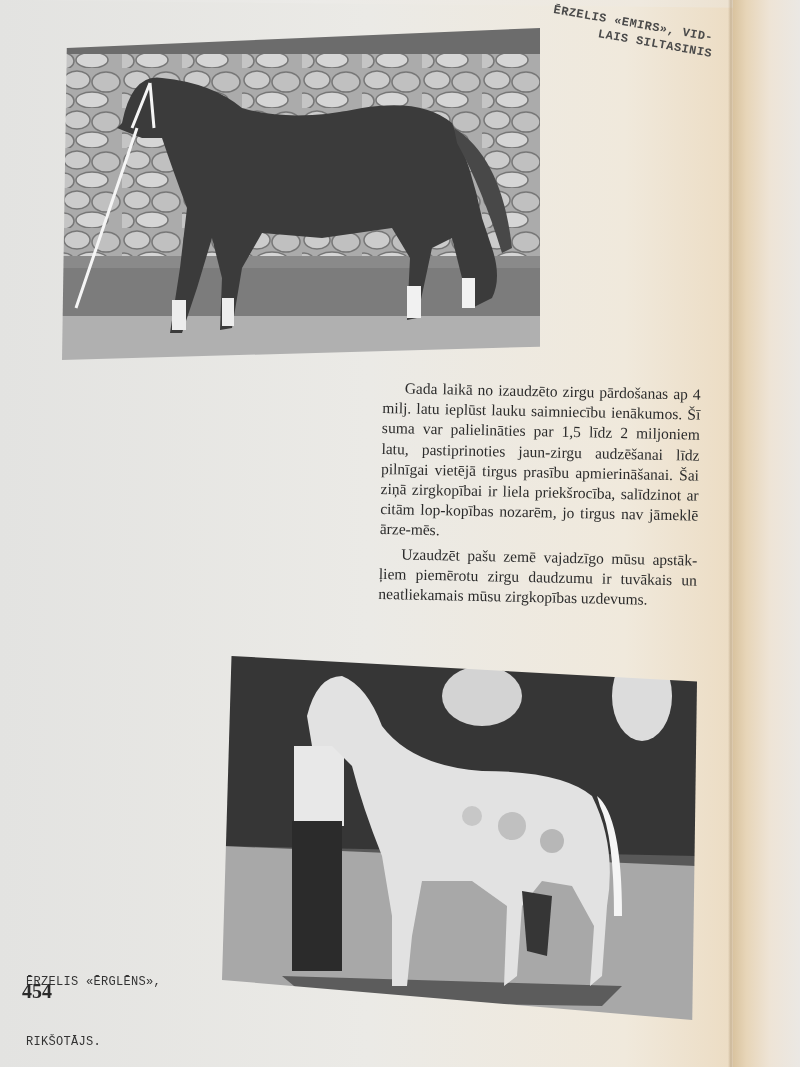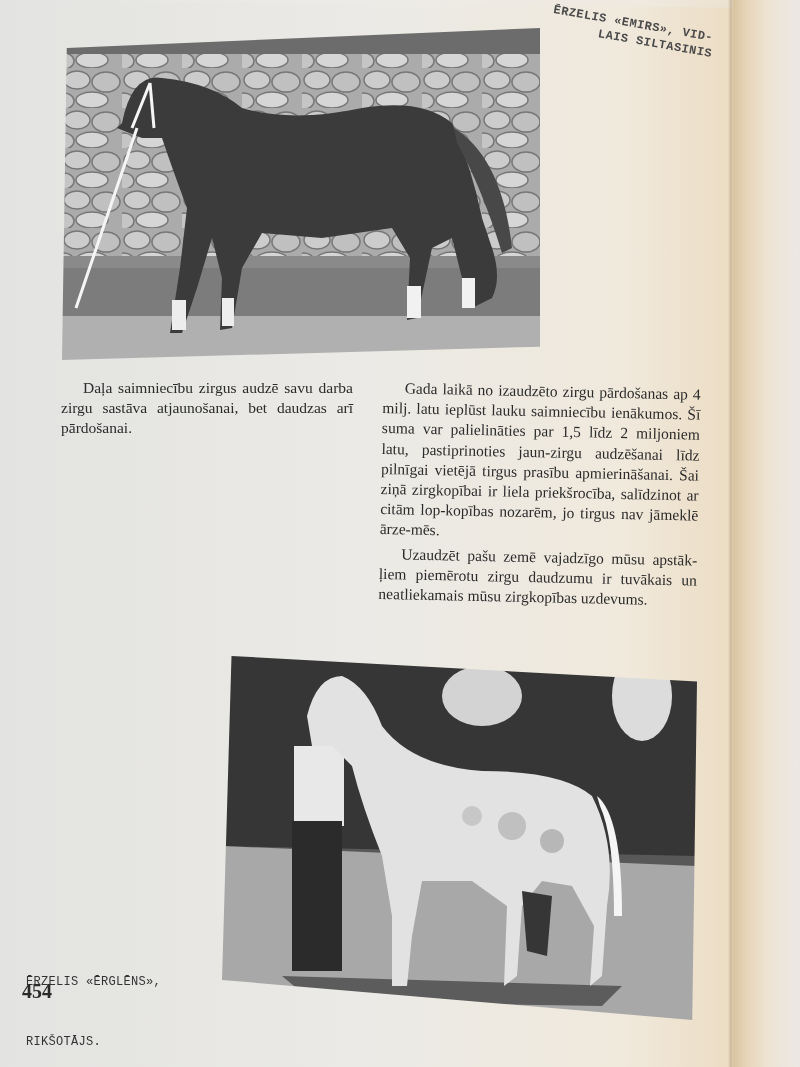--- a/index.html
+++ b/index.html
@@ -100,21 +100,20 @@
     <path d="M88 55 L70 100 M88 55 L92 100 M75 100 L14 280" stroke="#f0f0ee" stroke-width="3" fill="none"></path>
   </svg>
 </div>
 
 <div class="caption-top">
   <span>ĒRZELIS «EMIRS», VID-</span>
   <span class="l2">LAIS SILTASINIS</span>
 </div>
 
 <div class="text-col col-left">
-  <p class="indent">Daļa saimniecību zirgus audzē savu darba zirgu sastāva atjaunošanai, bet daudzas arī pārdošanai.</p>
 </div>
 
 <div class="text-col col-right">
   <p class="indent">Gada laikā no izaudzēto zirgu pārdošanas ap 4 milj. latu ieplūst lauku saimniecību ienākumos. Šī suma var palielināties par 1,5 līdz 2 miljoniem latu, pastiprinoties jaun-zirgu audzēšanai līdz pilnīgai vietējā tirgus prasību apmierināšanai. Šai ziņā zirgkopībai ir liela priekšrocība, salīdzinot ar citām lop-kopības nozarēm, jo tirgus nav jāmeklē ārze-mēs.</p>
   <p class="indent">Uzaudzēt pašu zemē vajadzīgo mūsu apstāk-ļiem piemērotu zirgu daudzumu ir tuvākais un neatliekamais mūsu zirgkopības uzdevums.</p>
 </div>
 
 <div class="photo photo-bottom">
   <svg viewBox="0 0 475 364" preserveAspectRatio="none">
     <rect width="475" height="364" fill="#5a5a58"></rect>

